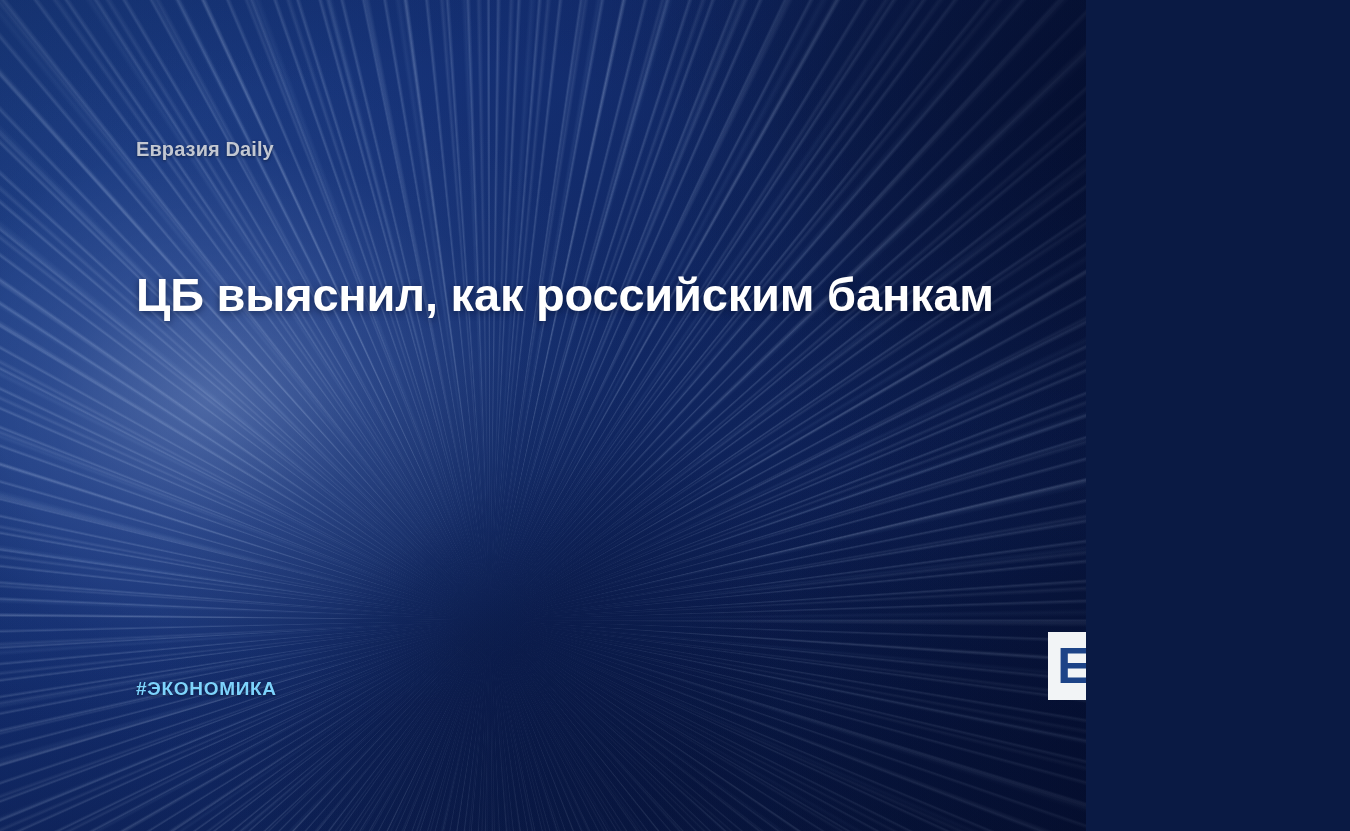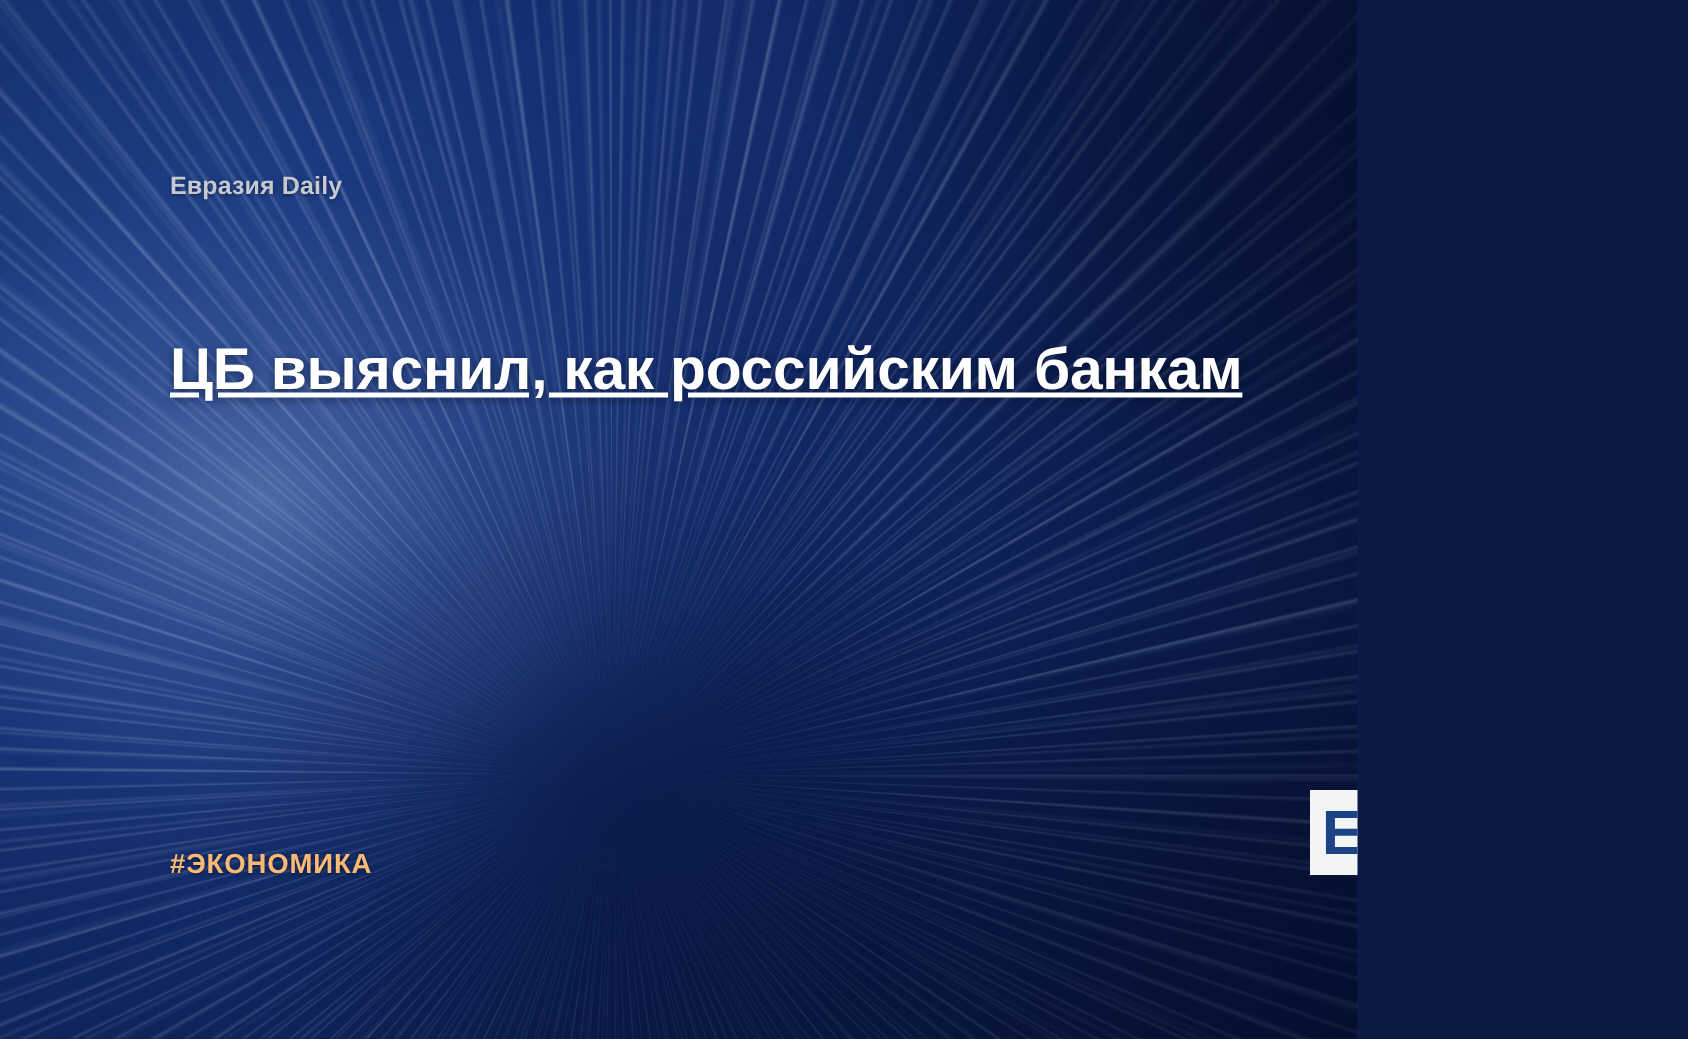--- a/index.html
+++ b/index.html
@@ -134,30 +134,29 @@
   .headline {
     position:absolute;
     left:136px; top:266px;
     width:1090px;
     font-size:47px;
     font-weight:bold;
     line-height:1.22;
     color:#ffffff;
     letter-spacing:-0.2px;
     text-shadow:0 2px 7px rgba(3,12,40,0.55);
-    text-decoration:underline;
   }
   .headline .hl-line { display:block; white-space:nowrap; }
 
   .tag {
     position:absolute;
     left:136px; top:678px;
-    font-size:22px;
-    font-weight:bold;
-    color:#fdba74;
+    font-size:19px;
+    font-weight:bold;
+    color:#7dd3fc;
     letter-spacing:0.7px;
     white-space:nowrap;
     text-shadow:0 1px 3px rgba(0,0,0,0.45);
   }
 
   
   .logo {
     position:absolute;
     left:1048px; top:628px;
     width:180px; height:76px;

